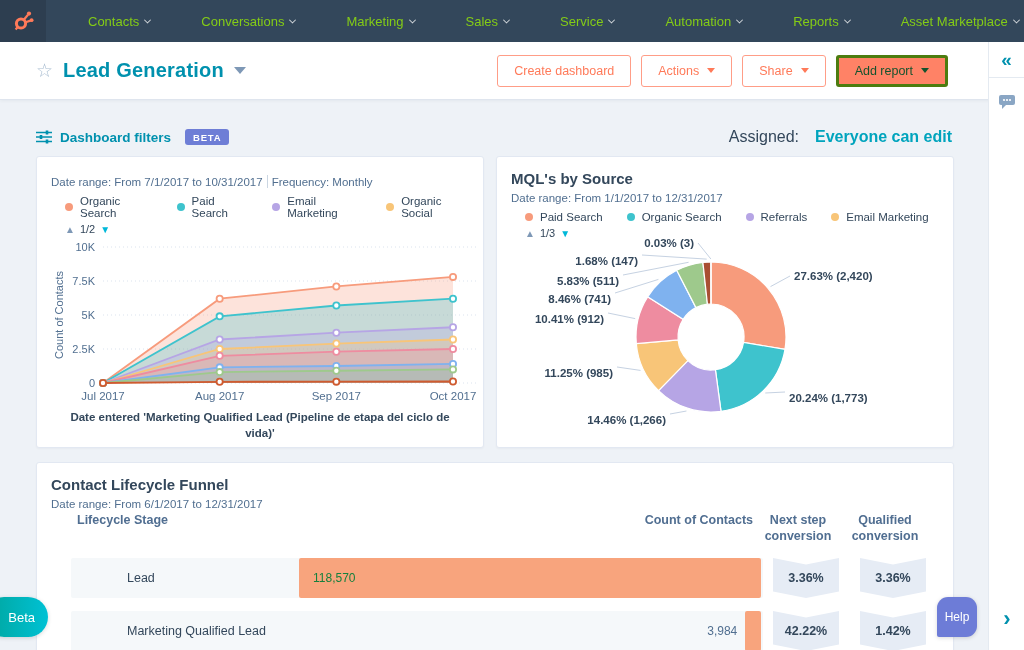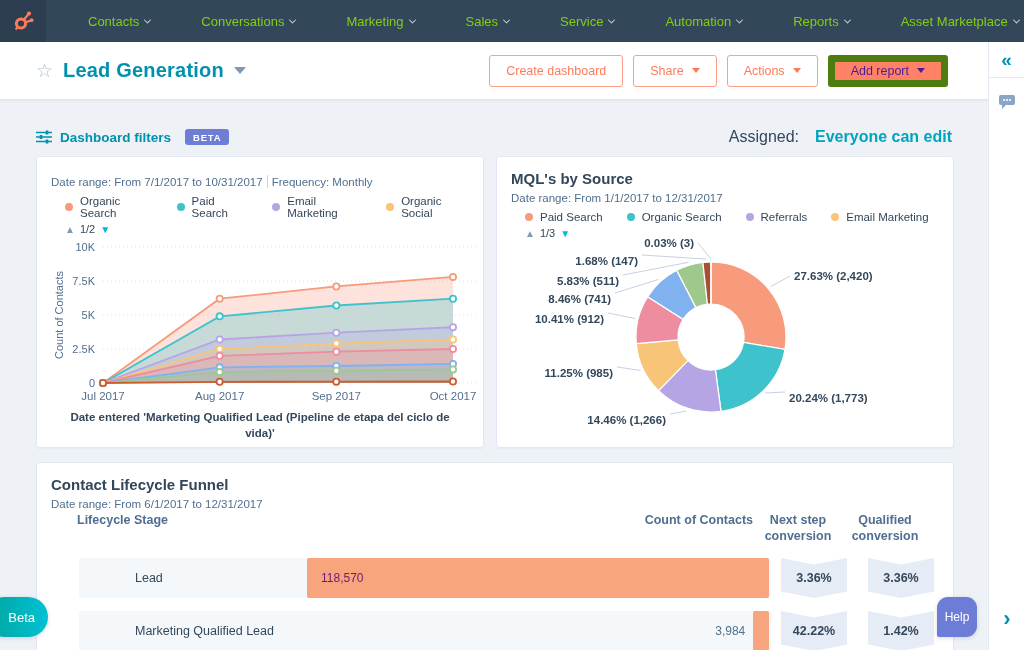--- a/index.html
+++ b/index.html
@@ -18,21 +18,21 @@
   .avatar { width:26px; height:26px; border-radius:50%; overflow:hidden; cursor:pointer; }
 
   
   .page-header { position:absolute; top:42px; left:0; width:1024px; height:58px; background:#fff; border-bottom:1px solid #dfe5ee; box-shadow:0 1px 3px rgba(45,62,80,.06); display:flex; align-items:center; padding:0 76px 0 36px; z-index:20; }
   .star { font-size:19px; color:#a9bdd1; margin-right:10px; cursor:pointer; line-height:1; }
   .page-title { font-size:20px; font-weight:bold; color:#0091ae; letter-spacing:.2px; }
   .title-caret { width:0; height:0; border-left:6px solid transparent; border-right:6px solid transparent; border-top:7px solid #7e98b6; margin-left:10px; cursor:pointer; }
   .header-buttons { margin-left:auto; display:flex; align-items:center; gap:10px; }
   .btn { height:32px; border-radius:3px; font-size:12.5px; font-weight:500; padding:0 16px; display:flex; align-items:center; cursor:pointer; font-family:"Liberation Sans",sans-serif; }
   .btn-secondary { background:#fff; border:1px solid #ff9d87; color:#ff7a59; }
-  .btn-primary { background:#ff8266; border:7px solid #4d7c0f; color:#4c1d95; }
+  .btn-primary { background:#ff8266; border:3px solid #4d7c0f; color:#14532d; }
   .btn-caret { width:0; height:0; border-left:4px solid transparent; border-right:4px solid transparent; border-top:5px solid currentColor; margin-left:8px; }
 
   
   .right-rail { position:absolute; top:42px; right:0; width:36px; height:608px; background:#fff; border-left:1px solid #e4eaf1; z-index:30; }
   .rail-collapse { display:block; text-align:center; font-size:19px; font-weight:bold; color:#0091ae; line-height:36px; height:36px; cursor:pointer; border-bottom:1px solid #e4eaf1; }
   .rail-comment { display:flex; justify-content:center; margin-top:16px; cursor:pointer; }
   .rail-next { position:absolute; bottom:18px; left:0; width:36px; text-align:center; font-size:22px; font-weight:bold; color:#0091ae; cursor:pointer; }
 
   
   .filters-row { position:absolute; top:125px; left:36px; width:916px; height:24px; display:flex; align-items:center; z-index:5; }
@@ -63,25 +63,25 @@
   .x-axis-title { font-size:11.5px; font-weight:bold; color:#33475b; text-align:center; width:390px; margin:1px auto 0; line-height:1.35; }
 
   .donut-svg { position:absolute; left:0; top:0; }
 
   
   .funnel-head { position:absolute; top:50px; font-size:12.5px; font-weight:bold; color:#506e91; }
   .fh-stage { left:40px; }
   .fh-count { left:556px; width:160px; text-align:right; }
   .fh-next { left:721px; width:80px; text-align:center; line-height:1.25; }
   .fh-cum { left:808px; width:80px; text-align:center; line-height:1.25; }
-  .funnel-row { position:absolute; left:16px; width:918px; height:40px; }
+  .funnel-row { position:absolute; left:8px; width:918px; height:40px; }
   .row-bg { position:absolute; left:26px; top:0; width:692px; height:40px; background:#f5f8fa; border-radius:2px; }
   .stage-label { position:absolute; left:82px; top:0; height:40px; line-height:40px; font-size:12.5px; color:#33475b; }
   .funnel-bar { position:absolute; top:0; height:40px; background:#f8a47d; border-radius:2px; }
-  .bar-value-in { position:absolute; top:0; height:40px; line-height:40px; color:#701a75; font-size:12px; padding-left:12px; }
+  .bar-value-in { position:absolute; top:0; height:40px; line-height:40px; color:#15803d; font-size:12px; padding-left:12px; }
   .bar-value-out { position:absolute; top:0; height:40px; line-height:40px; color:#516f90; font-size:12px; text-align:right; width:92px; }
   .chip { position:absolute; top:0; width:66px; height:40px; background:#e6ecf5; display:flex; align-items:center; justify-content:center; font-size:12.5px; font-weight:bold; color:#33475b;
           clip-path:polygon(0 0, 50% 16%, 100% 0, 100% 84%, 50% 100%, 0 84%); }
   .chip-next { left:728px; } .chip-cum { left:815px; }
 
   
   .beta-pill { position:absolute; left:-16px; top:597px; width:64px; height:40px; border-radius:20px; background:linear-gradient(90deg,#00a59d,#00c1d4); color:#fff; font-size:13px; display:flex; align-items:center; justify-content:flex-end; padding-right:13px; z-index:50; cursor:pointer; box-shadow:0 1px 4px rgba(0,0,0,.15); }
   .help-btn { position:absolute; left:937px; top:597px; width:40px; height:40px; background:#6d7cd7; border-radius:11px 11px 11px 2px; color:#fff; font-size:12px; display:flex; align-items:center; justify-content:center; z-index:50; cursor:pointer; box-shadow:0 1px 4px rgba(0,0,0,.15); }
 </style>
 </head>
@@ -179,25 +179,25 @@
 
 <header class="page-header">
   <span class="star">☆</span>
   <h1 class="page-title">Lead Generation</h1>
   <span class="title-caret"></span>
   <div class="header-buttons">
     <button class="btn btn-secondary">
         <span>Create dashboard</span>
       </button>
     <button class="btn btn-secondary">
-        <span>Share</span>
+        <span>Actions</span>
         <span class="btn-caret"></span>
       </button>
     <button class="btn btn-secondary">
-        <span>Actions</span>
+        <span>Share</span>
         <span class="btn-caret"></span>
       </button>
     <button class="btn btn-primary">
         <span>Add report</span>
         <span class="btn-caret"></span>
       </button>
   </div>
 </header>
 
 <aside class="right-rail">

